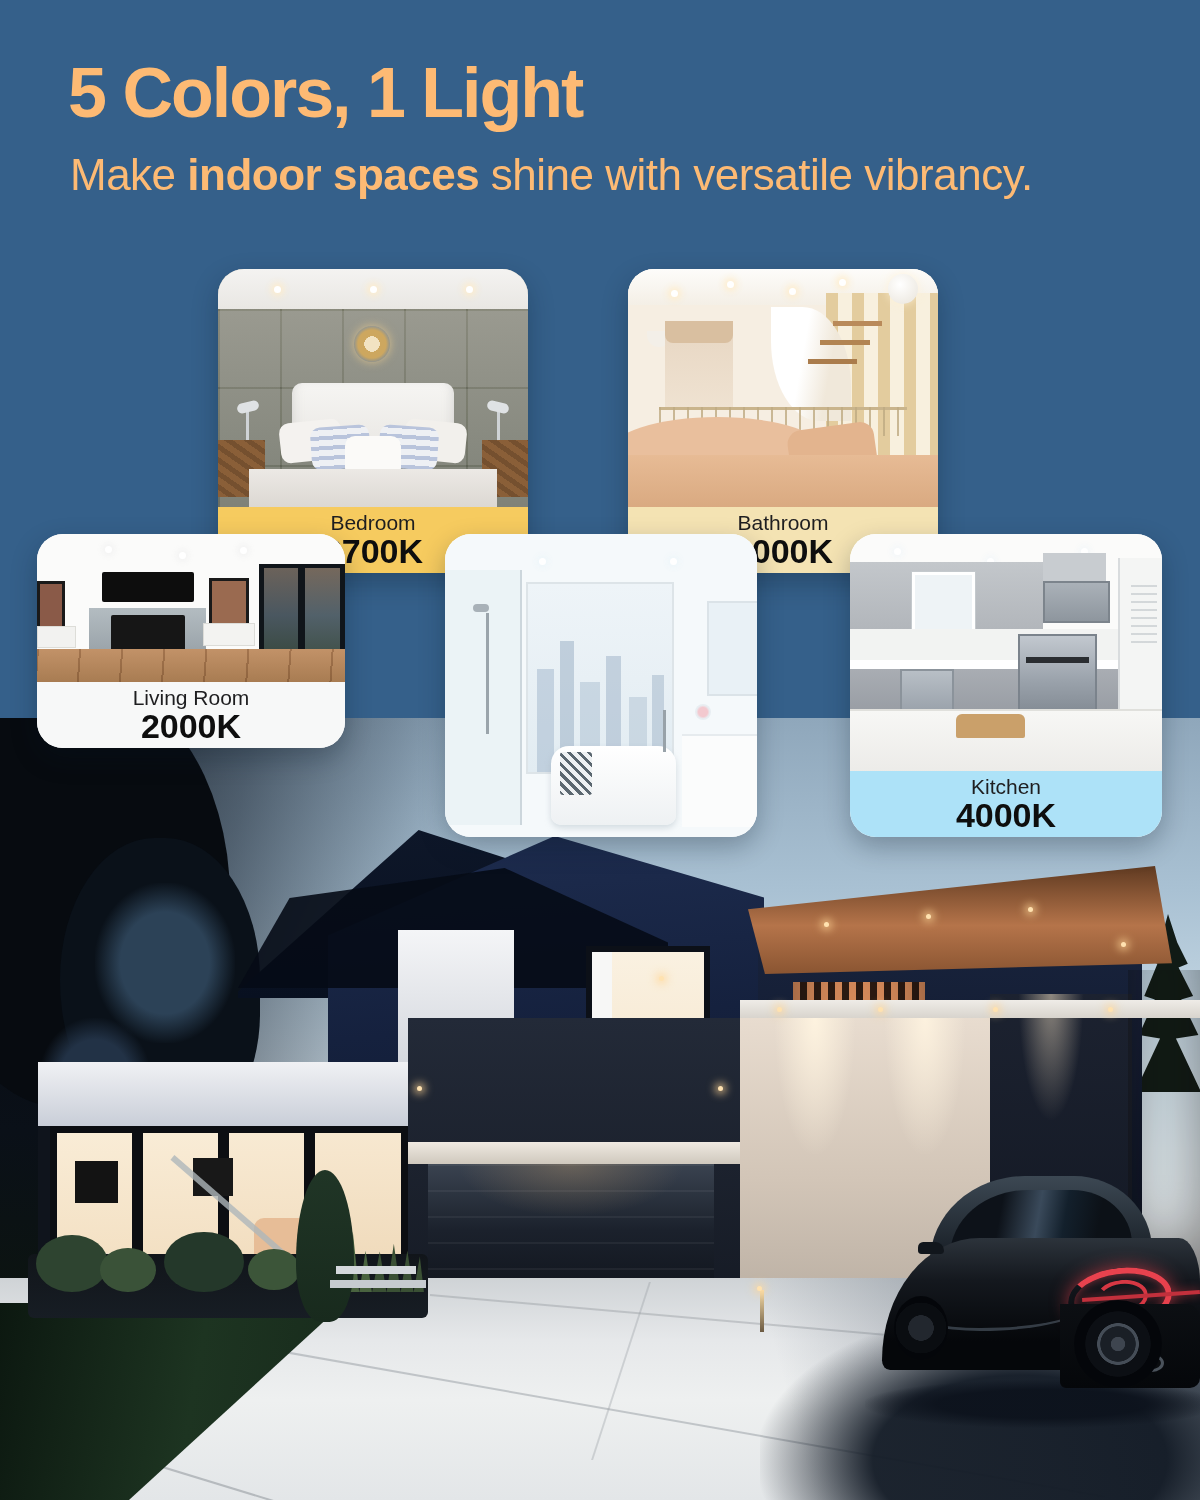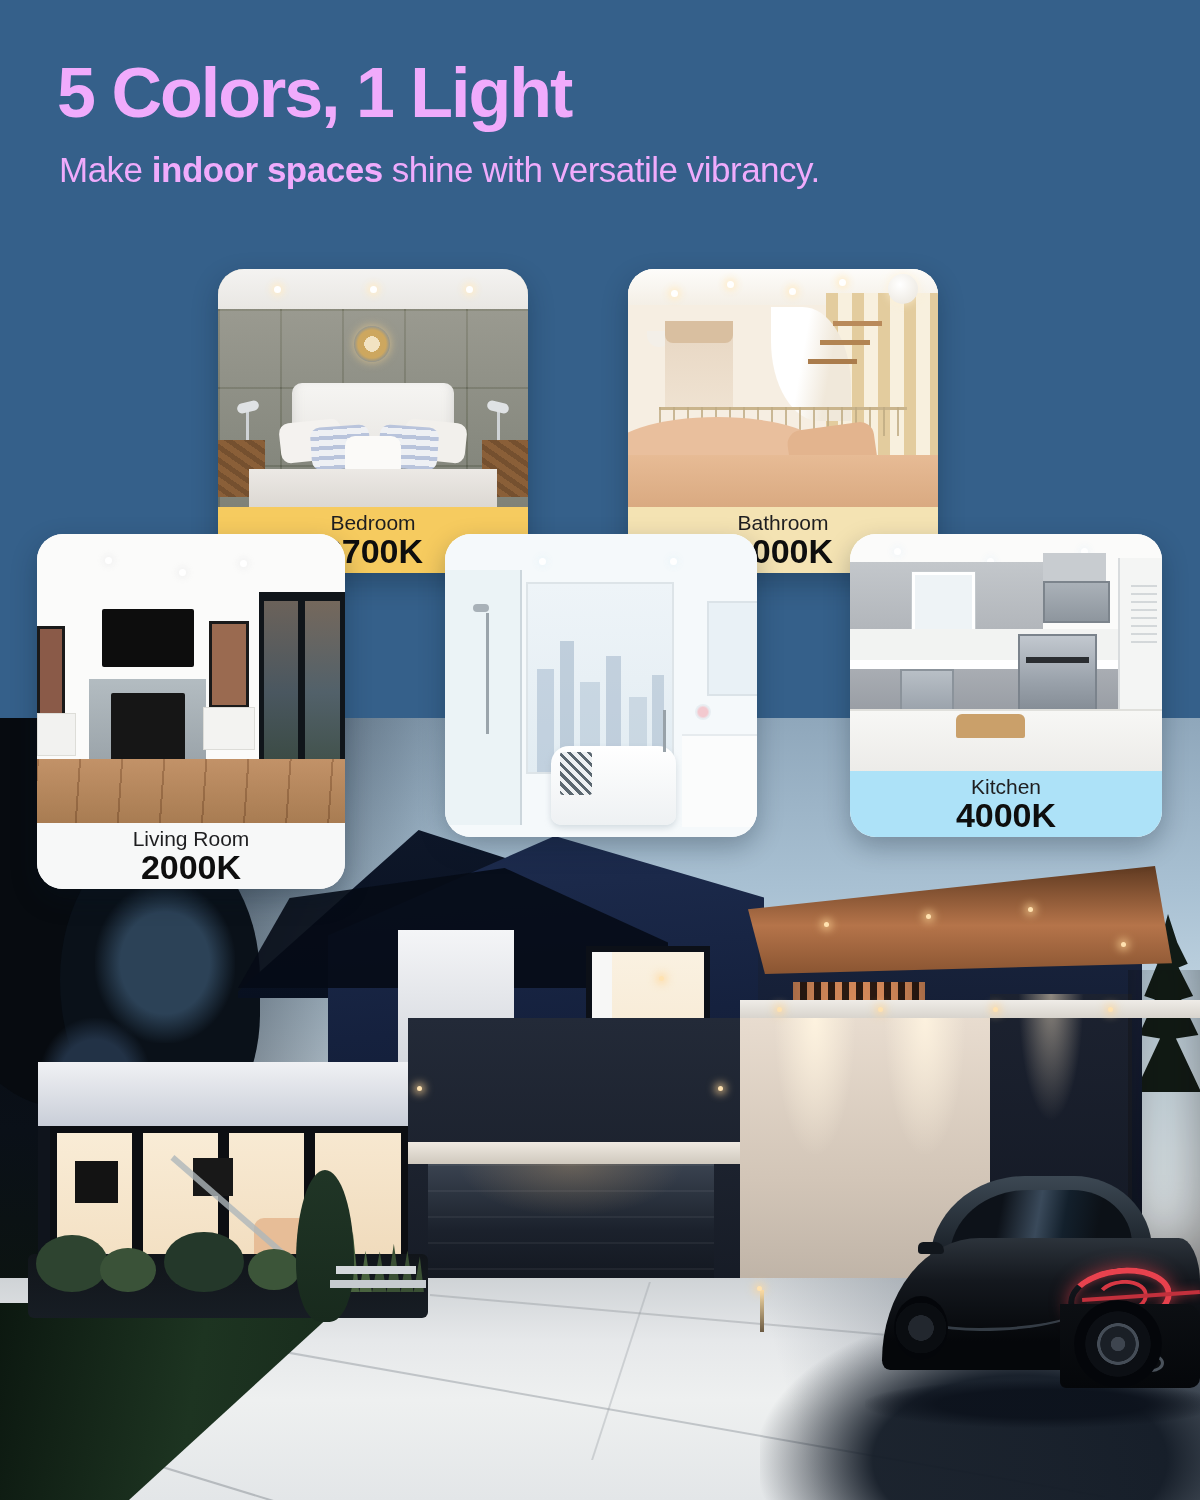--- a/index.html
+++ b/index.html
@@ -1,23 +1,23 @@
 <!DOCTYPE html>
 <html><head>
 <meta charset="utf-8">
 <style>
   html,body{margin:0;padding:0;}
   body{font-family:"Liberation Sans", sans-serif;}
   .canvas{position:relative;width:1200px;height:1500px;background:#35608A;overflow:hidden;}
   .a{position:absolute;}
 
   
-  .hero{position:absolute;left:57px;top:58px;color:#f0abfc;}
+  .hero{position:absolute;left:68px;top:58px;color:#fdba74;}
   .hero h1{margin:0;font-size:70px;line-height:1.0;font-weight:800;letter-spacing:-2px;}
-  .hero p{margin:22px 8px 0 2px;font-size:35px;line-height:1.15;font-weight:400;letter-spacing:-0.5px;}
+  .hero p{margin:22px 8px 0 2px;font-size:44px;line-height:1.15;font-weight:400;letter-spacing:-0.5px;}
   .hero p b{font-weight:800;}
 
   
   .card{position:absolute;border-radius:26px;overflow:hidden;z-index:20;
         box-shadow:0 10px 26px rgba(8,20,36,.28);display:flex;flex-direction:column;background:#fff;}
   .ph{position:relative;flex:1;overflow:hidden;}
   .lab{height:66px;flex:0 0 66px;display:flex;flex-direction:column;align-items:center;justify-content:center;gap:1px;}
   .lab .rm{font-size:21px;color:#1e1e20;line-height:1;}
   .lab .tp{font-size:34px;font-weight:800;color:#0e0e0e;line-height:1;letter-spacing:0;}
 
@@ -206,21 +206,21 @@
       <div class="a" style="left:-6%;top:62%;width:70%;height:30%;background:#e9bf9d;border-radius:50% 50% 0 0;"></div>
       <div class="a" style="left:52%;top:66%;width:28%;height:22%;background:#e3b48e;border-radius:14px;transform:rotate(-8deg);"></div>
       <div class="a" style="left:-4%;top:78%;width:108%;height:24%;background:linear-gradient(180deg,#e7bb95,#d8a87f);"></div>
     </div>
     <div class="lab" style="background: rgb(244, 227, 179);">
       <div class="rm">Bathroom</div>
       <div class="tp">3000K</div>
     </div>
   </div>
 
-  <div class="card" style="left:37px;top:534px;width:308px;height:355px;">
+  <div class="card" style="left:37px;top:534px;width:308px;height:214px;">
     <div class="ph" style="background:#fbfbfa;">
       <span class="dl" style="left:22%;top:8%;box-shadow:0 0 6px 2px rgba(240,240,240,.9);"></span>
       <span class="dl" style="left:46%;top:12%;box-shadow:0 0 6px 2px rgba(240,240,240,.9);"></span>
       <span class="dl" style="left:66%;top:9%;box-shadow:0 0 6px 2px rgba(240,240,240,.9);"></span>
       <div class="a" style="left:0;top:32%;width:7%;height:34%;background:#8a5a48;border:3px solid #1a1a1a;"></div>
       <div class="a" style="left:21%;top:26%;width:30%;height:20%;background:#0d0d0d;border-radius:2px;"></div>
       <div class="a" style="left:17%;top:50%;width:38%;height:30%;background:linear-gradient(180deg,#b3bcc1,#9aa3a9);"></div>
       <div class="a" style="left:24%;top:55%;width:24%;height:25%;background:#161616;border-radius:2px;"></div>
       <div class="a" style="left:56%;top:30%;width:11%;height:28%;background:#9a6a50;border:3px solid #1a1a1a;"></div>
       <div class="a" style="left:54%;top:60%;width:16%;height:14%;background:#f3f3f1;border:1px solid #dcdcd8;"></div>

